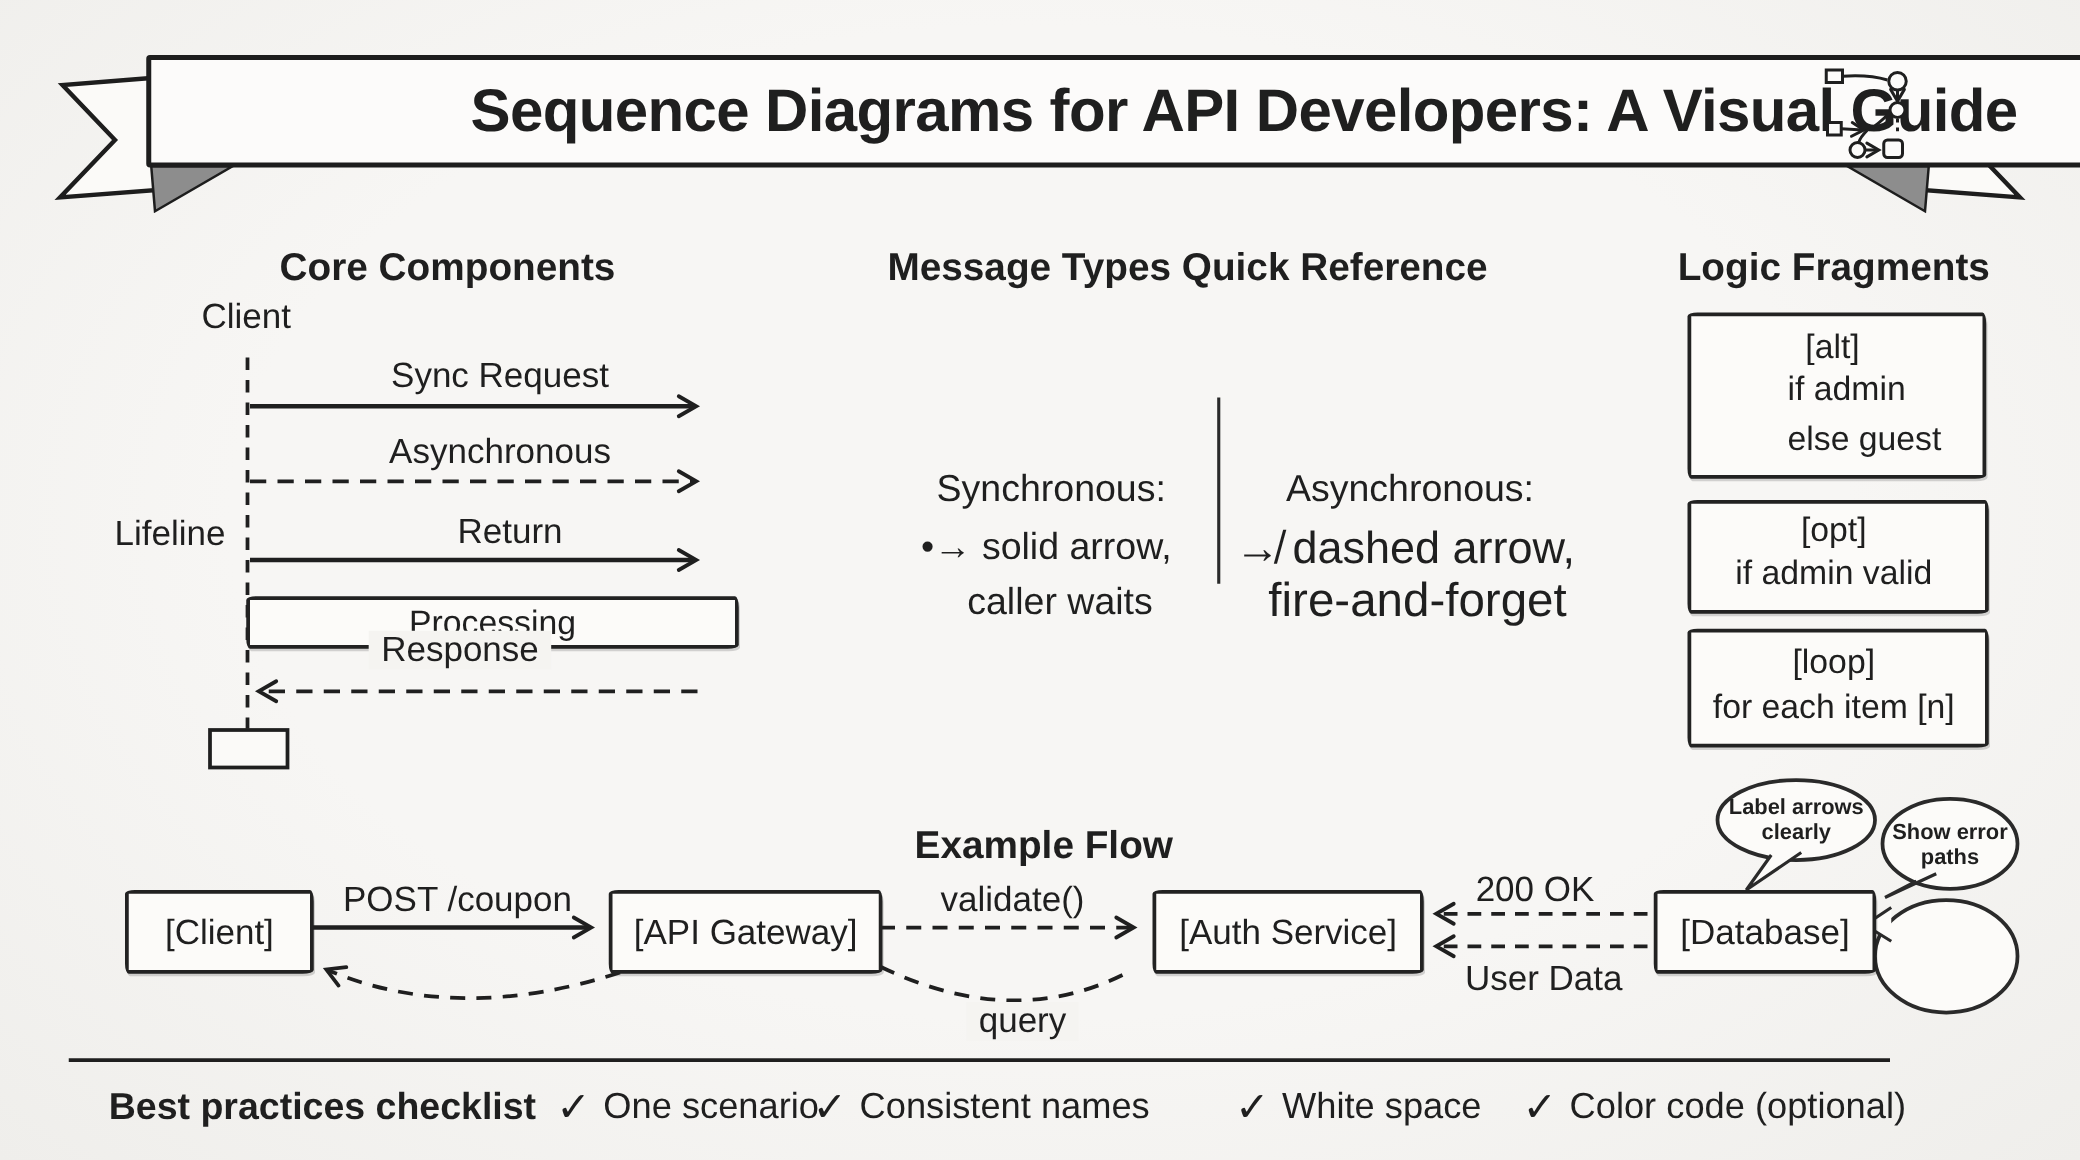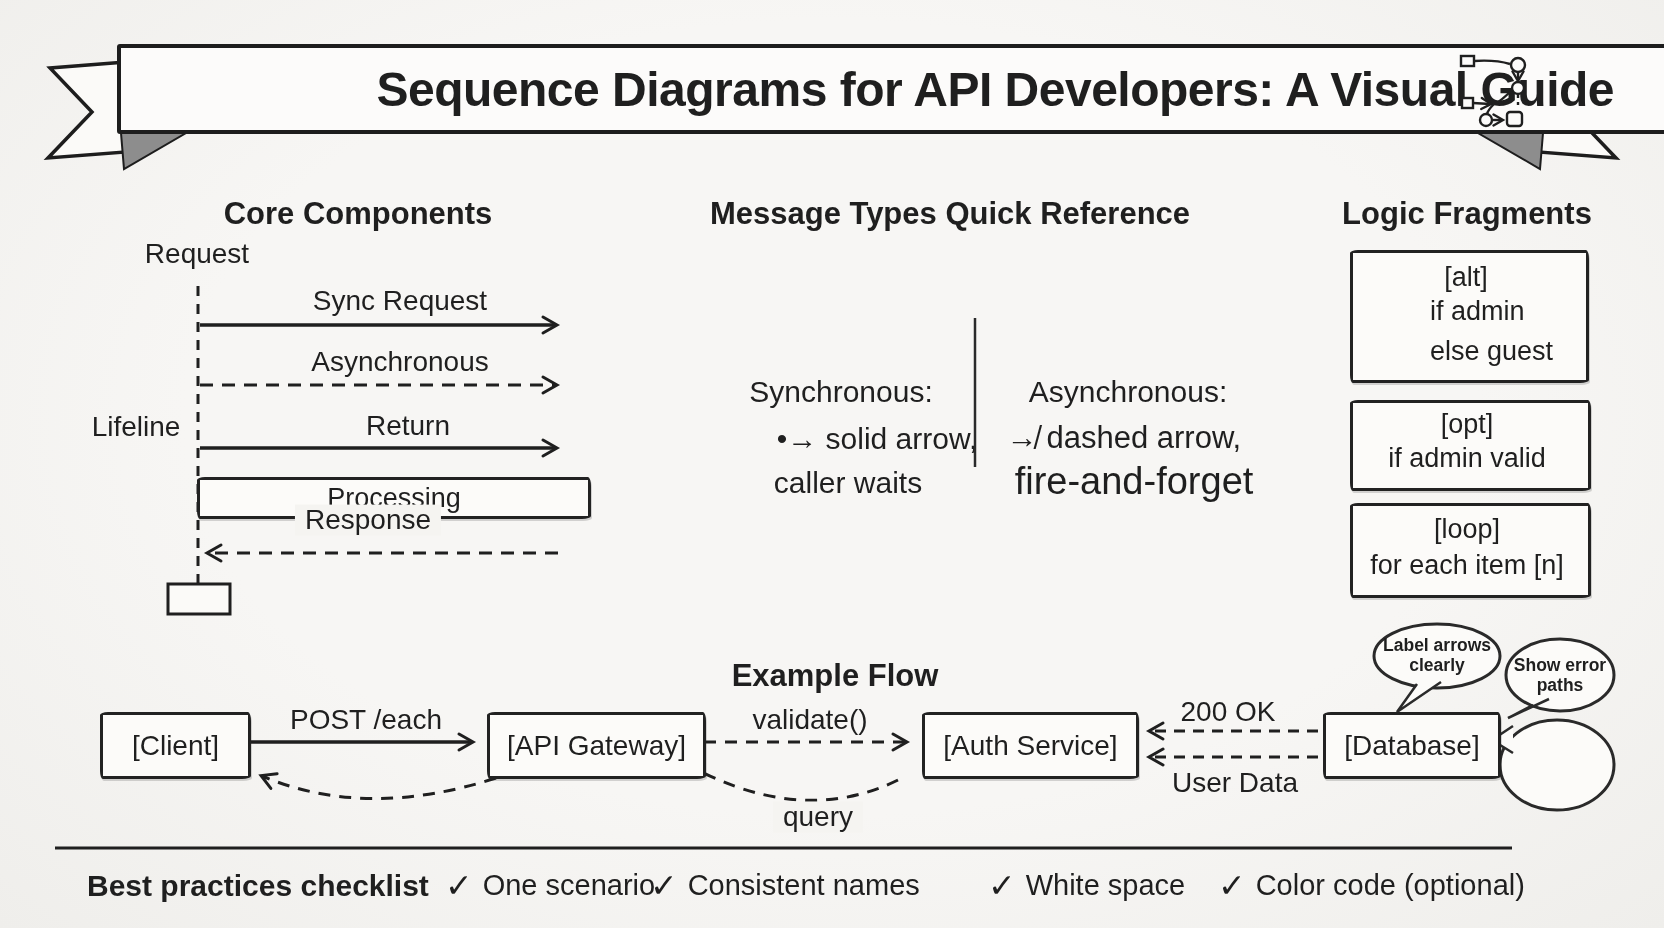--- a/index.html
+++ b/index.html
@@ -105,38 +105,38 @@
       <path d="M34,70 H44" marker-end="url(#ah-s)"></path>
       <rect x="49" y="62" width="15" height="14" rx="3" fill="#fcfbfa"></rect>
       <path d="M60,45 V58" stroke-dasharray="3 4"></path>
     </g>
   </svg>
 
   <div class="abs ctr hdr" style="left:358px;top:214px;">Core Components</div>
   <div class="abs ctr hdr" style="left:950px;top:214px;">Message Types Quick Reference</div>
   <div class="abs ctr hdr" style="left:1467px;top:214px;">Logic Fragments</div>
 
-  <div class="abs ctr lbl" style="left:197px;top:254px;">Request</div>
+  <div class="abs ctr lbl" style="left:197px;top:254px;">Client</div>
   <div class="abs ctr lbl" style="left:400px;top:301px;">Sync Request</div>
   <div class="abs ctr lbl" style="left:400px;top:362px;">Asynchronous</div>
   <div class="abs ctr lbl" style="left:136px;top:427px;">Lifeline</div>
   <div class="abs ctr lbl" style="left:408px;top:426px;">Return</div>
 
   <div class="abs node" style="left:197px;top:477px;width:388px;height:36px;font-size:27px;">
     <span>Processing</span>
   </div>
 
   <div class="abs ctr lbl mask" style="left:368px;top:520px;">Response</div>
 
   <div class="abs ctr lbl" style="left:841px;top:391px;font-size:30px;">Synchronous:</div>
-  <div class="abs ctr lbl" style="left:837px;top:438px;font-size:30px;margin-left:40px;">•→ solid arrow,</div>
+  <div class="abs ctr lbl" style="left:837px;top:438px;font-size:30px;">•→ solid arrow,</div>
   <div class="abs ctr lbl" style="left:848px;top:482px;font-size:30px;">caller waits</div>
 
   <div class="abs ctr lbl" style="left:1128px;top:391px;font-size:30px;">Asynchronous:</div>
-  <div class="abs ctr lbl" style="left:1124px;top:438px;font-size:31px;">↛ dashed arrow,</div>
+  <div class="abs ctr lbl" style="left:1124px;top:438px;font-size:36px;">↛ dashed arrow,</div>
   <div class="abs ctr lbl" style="left:1134px;top:482px;font-size:38px;text-align:center;">fire-and-forget</div>
 
   <div class="abs node fragment" style="left:1350px;top:250px;width:233px;height:127px;"></div>
   <div class="abs ctr lbl" style="left:1466px;top:278px;font-size:27px;z-index:4;">[alt]</div>
   <div class="abs lbl" style="left:1430px;top:312px;transform:translateY(-50%);font-size:27px;z-index:4;white-space:nowrap;">if admin</div>
   <div class="abs lbl" style="left:1430px;top:352px;transform:translateY(-50%);font-size:27px;z-index:4;white-space:nowrap;">else guest</div>
 
   <div class="abs node fragment" style="left:1350px;top:400px;width:235px;height:85px;"></div>
   <div class="abs ctr lbl" style="left:1467px;top:425px;font-size:27px;z-index:4;">[opt]</div>
   <div class="abs ctr lbl" style="left:1467px;top:459px;font-size:27px;z-index:4;">if admin valid</div>
@@ -153,21 +153,21 @@
   <div class="abs node" style="left:487px;top:712px;width:213px;height:61px;">
     <span>[API Gateway]</span>
   </div>
   <div class="abs node" style="left:922px;top:712px;width:211px;height:61px;">
     <span>[Auth Service]</span>
   </div>
   <div class="abs node" style="left:1323px;top:712px;width:172px;height:61px;">
     <span>[Database]</span>
   </div>
 
-  <div class="abs ctr lbl" style="left:366px;top:720px;">POST /each</div>
+  <div class="abs ctr lbl" style="left:366px;top:720px;">POST /coupon</div>
   <div class="abs ctr lbl" style="left:810px;top:720px;">validate()</div>
   <div class="abs ctr lbl" style="left:1228px;top:712px;">200 OK</div>
   <div class="abs ctr lbl" style="left:1235px;top:783px;">User Data</div>
   <div class="abs ctr lbl mask" style="left:818px;top:817px;">query</div>
 
   <div class="abs ctr bubble-text" style="left:1437px;top:655px;">
     <div>Label arrows</div>
     <div>clearly</div>
   </div>
   <div class="abs ctr bubble-text" style="left:1560px;top:675px;">

